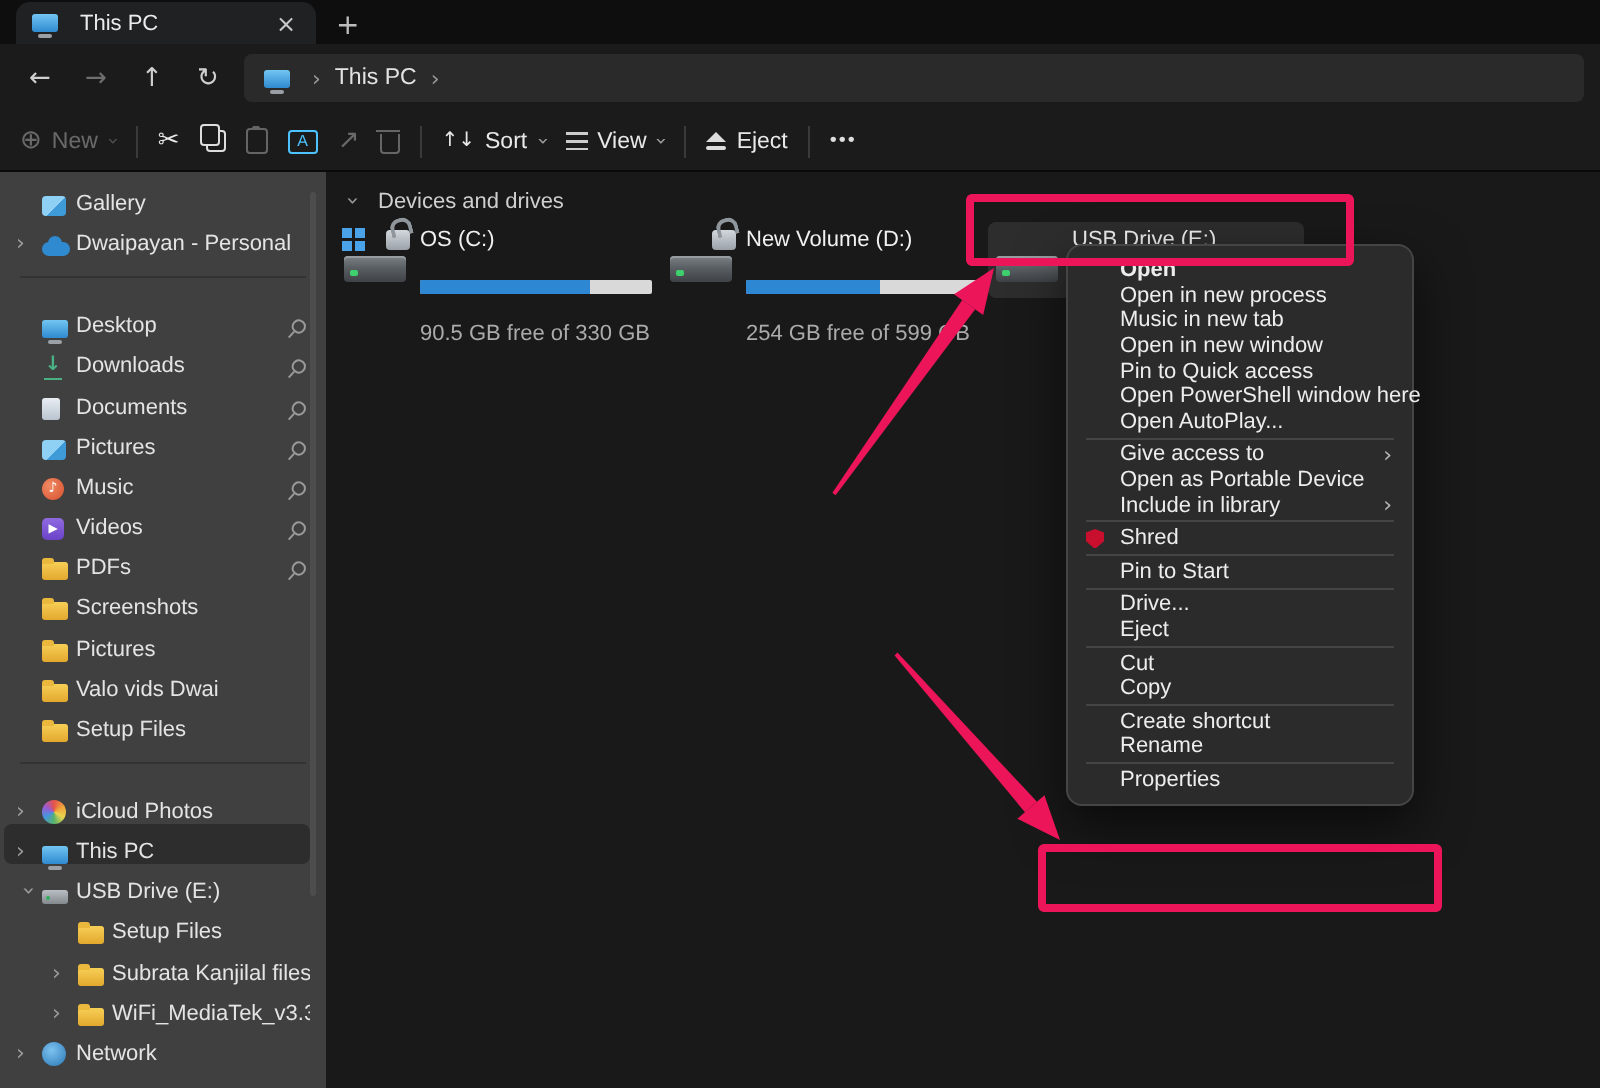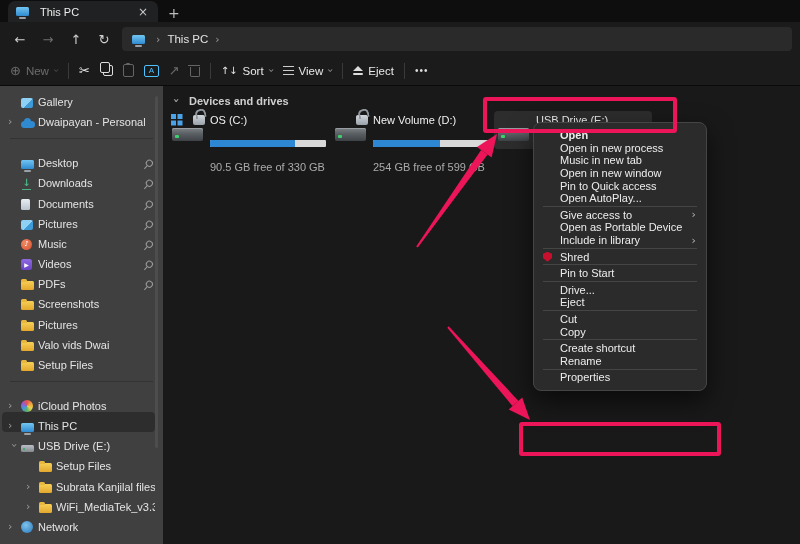--- a/index.html
+++ b/index.html
@@ -76,21 +76,21 @@
   .i-doc{width:9px;height:11px;background:linear-gradient(180deg,#e8edf2,#b9c4cf);border-radius:1.5px;}
   .i-music{width:11px;height:11px;border-radius:50%;background:radial-gradient(circle at 35% 35%,#f08a64,#d8502e);display:flex;align-items:center;justify-content:center;color:#fff;font-size:7px;font-family:"DejaVu Sans",sans-serif;}
   .i-video{width:11px;height:11px;border-radius:2.5px;background:linear-gradient(180deg,#8f6ae0,#6a43c8);display:flex;align-items:center;justify-content:center;color:#fff;font-size:6px;font-family:"DejaVu Sans",sans-serif;}
   .i-icloud{width:12px;height:12px;border-radius:50%;background:conic-gradient(#e5534b,#f0a23c,#e8d44d,#57b36a,#4596dd,#9a5bd0,#e5534b);}
   .i-drive-sm{width:13px;height:7px;border-radius:1.5px;background:linear-gradient(180deg,#b9bfc4,#84898e);margin-top:2px;position:relative;}
   .i-drive-sm::after{content:"";position:absolute;left:2px;bottom:2px;width:2px;height:2px;border-radius:50%;background:#2fae5d;}
   .i-network{width:12px;height:12px;border-radius:50%;background:radial-gradient(circle at 40% 35%,#7ec3ee,#2877b8);}
 
   
   .content{position:relative;flex:1;background:#191919;}
-  .group-header{display:flex;align-items:center;gap:6px;padding:8px 0 0 7px;font-size:11px;color:#cfcfcf;font-weight:bold;}
+  .group-header{display:flex;align-items:center;gap:6px;padding:8px 0 0 7px;font-size:11px;color:#cfcfcf;}
   .drives-row{display:flex;padding-left:5px;margin-top:4px;}
   .tile{display:flex;gap:4px;width:158px;margin-right:5px;padding:2px 0 2px 4px;box-sizing:border-box;border-radius:4px;align-items:flex-start;height:38px;}
   .tile.selected{background:rgba(255,255,255,.09);}
   .drive-art{position:relative;width:34px;height:30px;flex:none;}
   .dbody{position:absolute;left:0;bottom:2px;width:31px;height:13px;border-radius:2px;
          background:linear-gradient(180deg,#7d8286 0%,#5a5f63 45%,#3e4246 100%);box-shadow:inset 0 1px 0 #989da1;}
   .dled{position:absolute;left:3px;bottom:3px;width:4px;height:3px;border-radius:1px;background:#3fd06e;}
   .winflag{position:absolute;left:-1px;top:1px;width:5px;height:5px;background:#4aa3e8;
            box-shadow:6.5px 0 #4aa3e8,0 6.5px #4aa3e8,6.5px 6.5px #4aa3e8;}
   .lock{position:absolute;right:1px;top:2px;width:12px;height:10px;border-radius:2px;
@@ -423,20 +423,23 @@
       <div class="cm-item">
         <span>Music in new tab</span>
       </div>
       <div class="cm-item">
         <span>Open in new window</span>
       </div>
       <div class="cm-item">
         <span>Pin to Quick access</span>
       </div>
       <div class="cm-item">
+        <span>Open PowerShell window here</span>
+      </div>
+      <div class="cm-item">
         <span>Open AutoPlay...</span>
       </div>
       <div class="cm-sep"></div>
       <div class="cm-item">
         <span>Give access to</span>
         <span class="cm-sub gly">›</span>
       </div>
       <div class="cm-item">
         <span>Open as Portable Device</span>
       </div>

